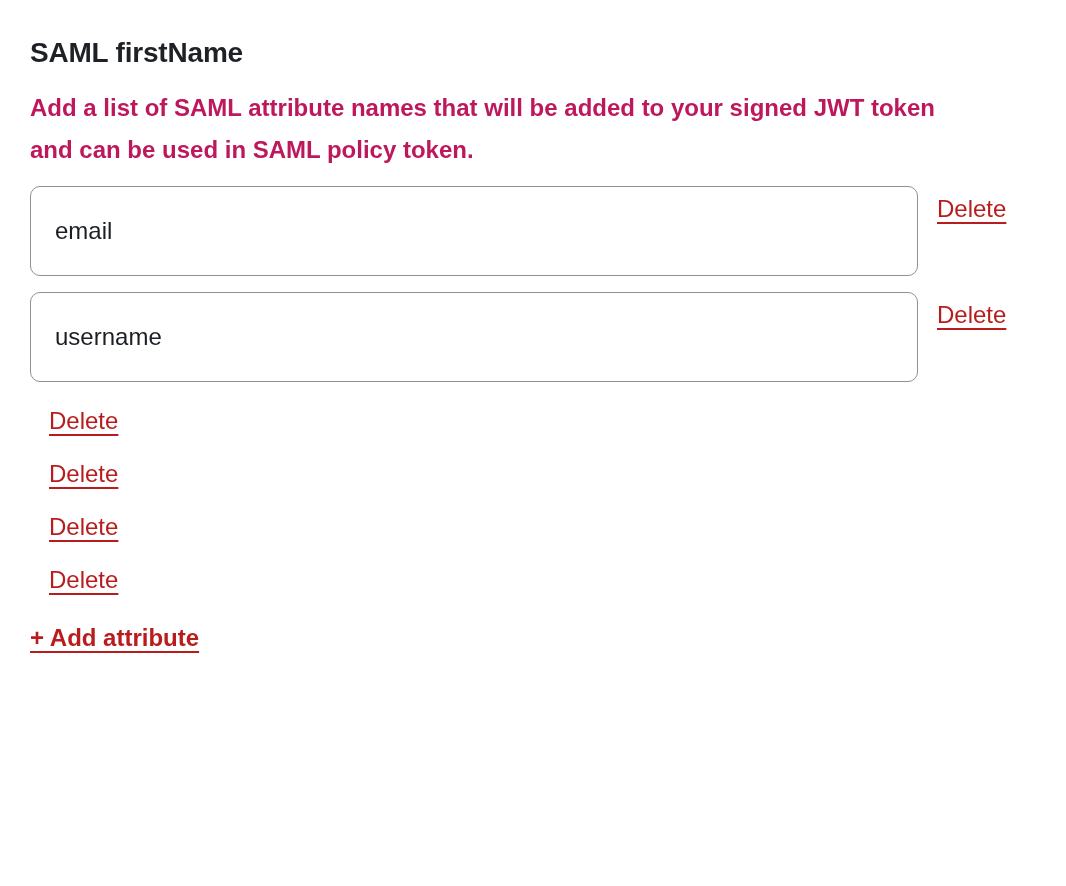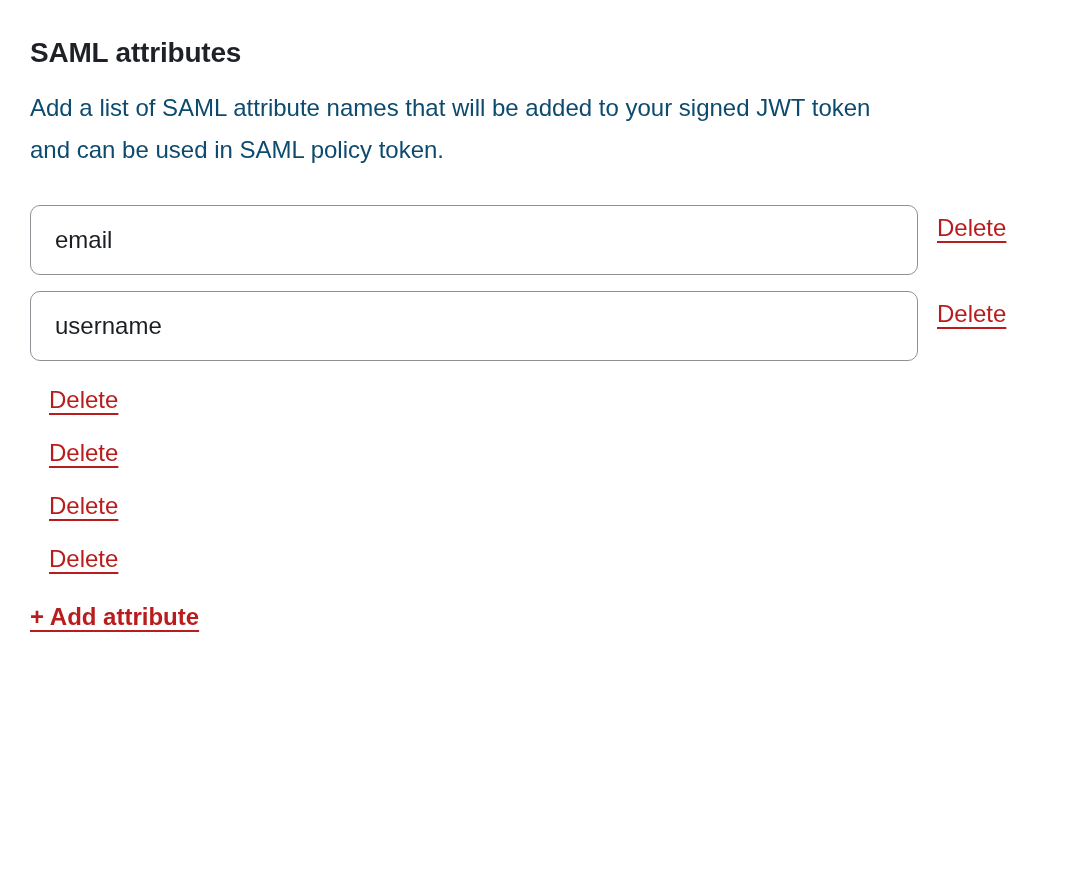--- a/index.html
+++ b/index.html
@@ -15,33 +15,34 @@
   }
   .section-title {
     font-size: 28px;
     font-weight: 700;
     color: #1e2227;
     letter-spacing: -0.2px;
     margin-bottom: 18px;
   }
   .section-desc {
     font-size: 24px;
-    color: #0c4a6e;
+    color: #be185d;
     line-height: 42px;
-    margin-bottom: 34px;
+    margin-bottom: 15px;
+    font-weight: bold;
   }
   .desc-line { display: block; }
   .attr-row {
     display: flex;
     align-items: flex-start;
     margin-bottom: 16px;
   }
   .attr-input {
     width: 888px;
-    height: 70px;
+    height: 90px;
     border: 1.5px solid #8e9196;
     border-radius: 10px;
     background: #ffffff;
     font-family: "Liberation Sans", sans-serif;
     font-size: 24px;
     color: #1b1f24;
     padding: 0 24px;
     outline: none;
   }
   .link {
@@ -60,21 +61,21 @@
   .add-link-wrap {
     margin-top: 30px;
     font-weight: bold;
   }
 </style>
 </head>
 <body>
 
 <div class="page">
 
-  <h2 class="section-title">SAML attributes</h2>
+  <h2 class="section-title">SAML firstName</h2>
 
   <p class="section-desc">
     <span class="desc-line">Add a list of SAML attribute names that will be added to your signed JWT token</span>
     <span class="desc-line">and can be used in SAML policy token.</span>
   </p>
 
   <div id="attribute-list">
     <div class="attr-row">
       <input type="text" class="attr-input" value="email" style="">
       <a href="#" class="link delete-link">Delete</a>

